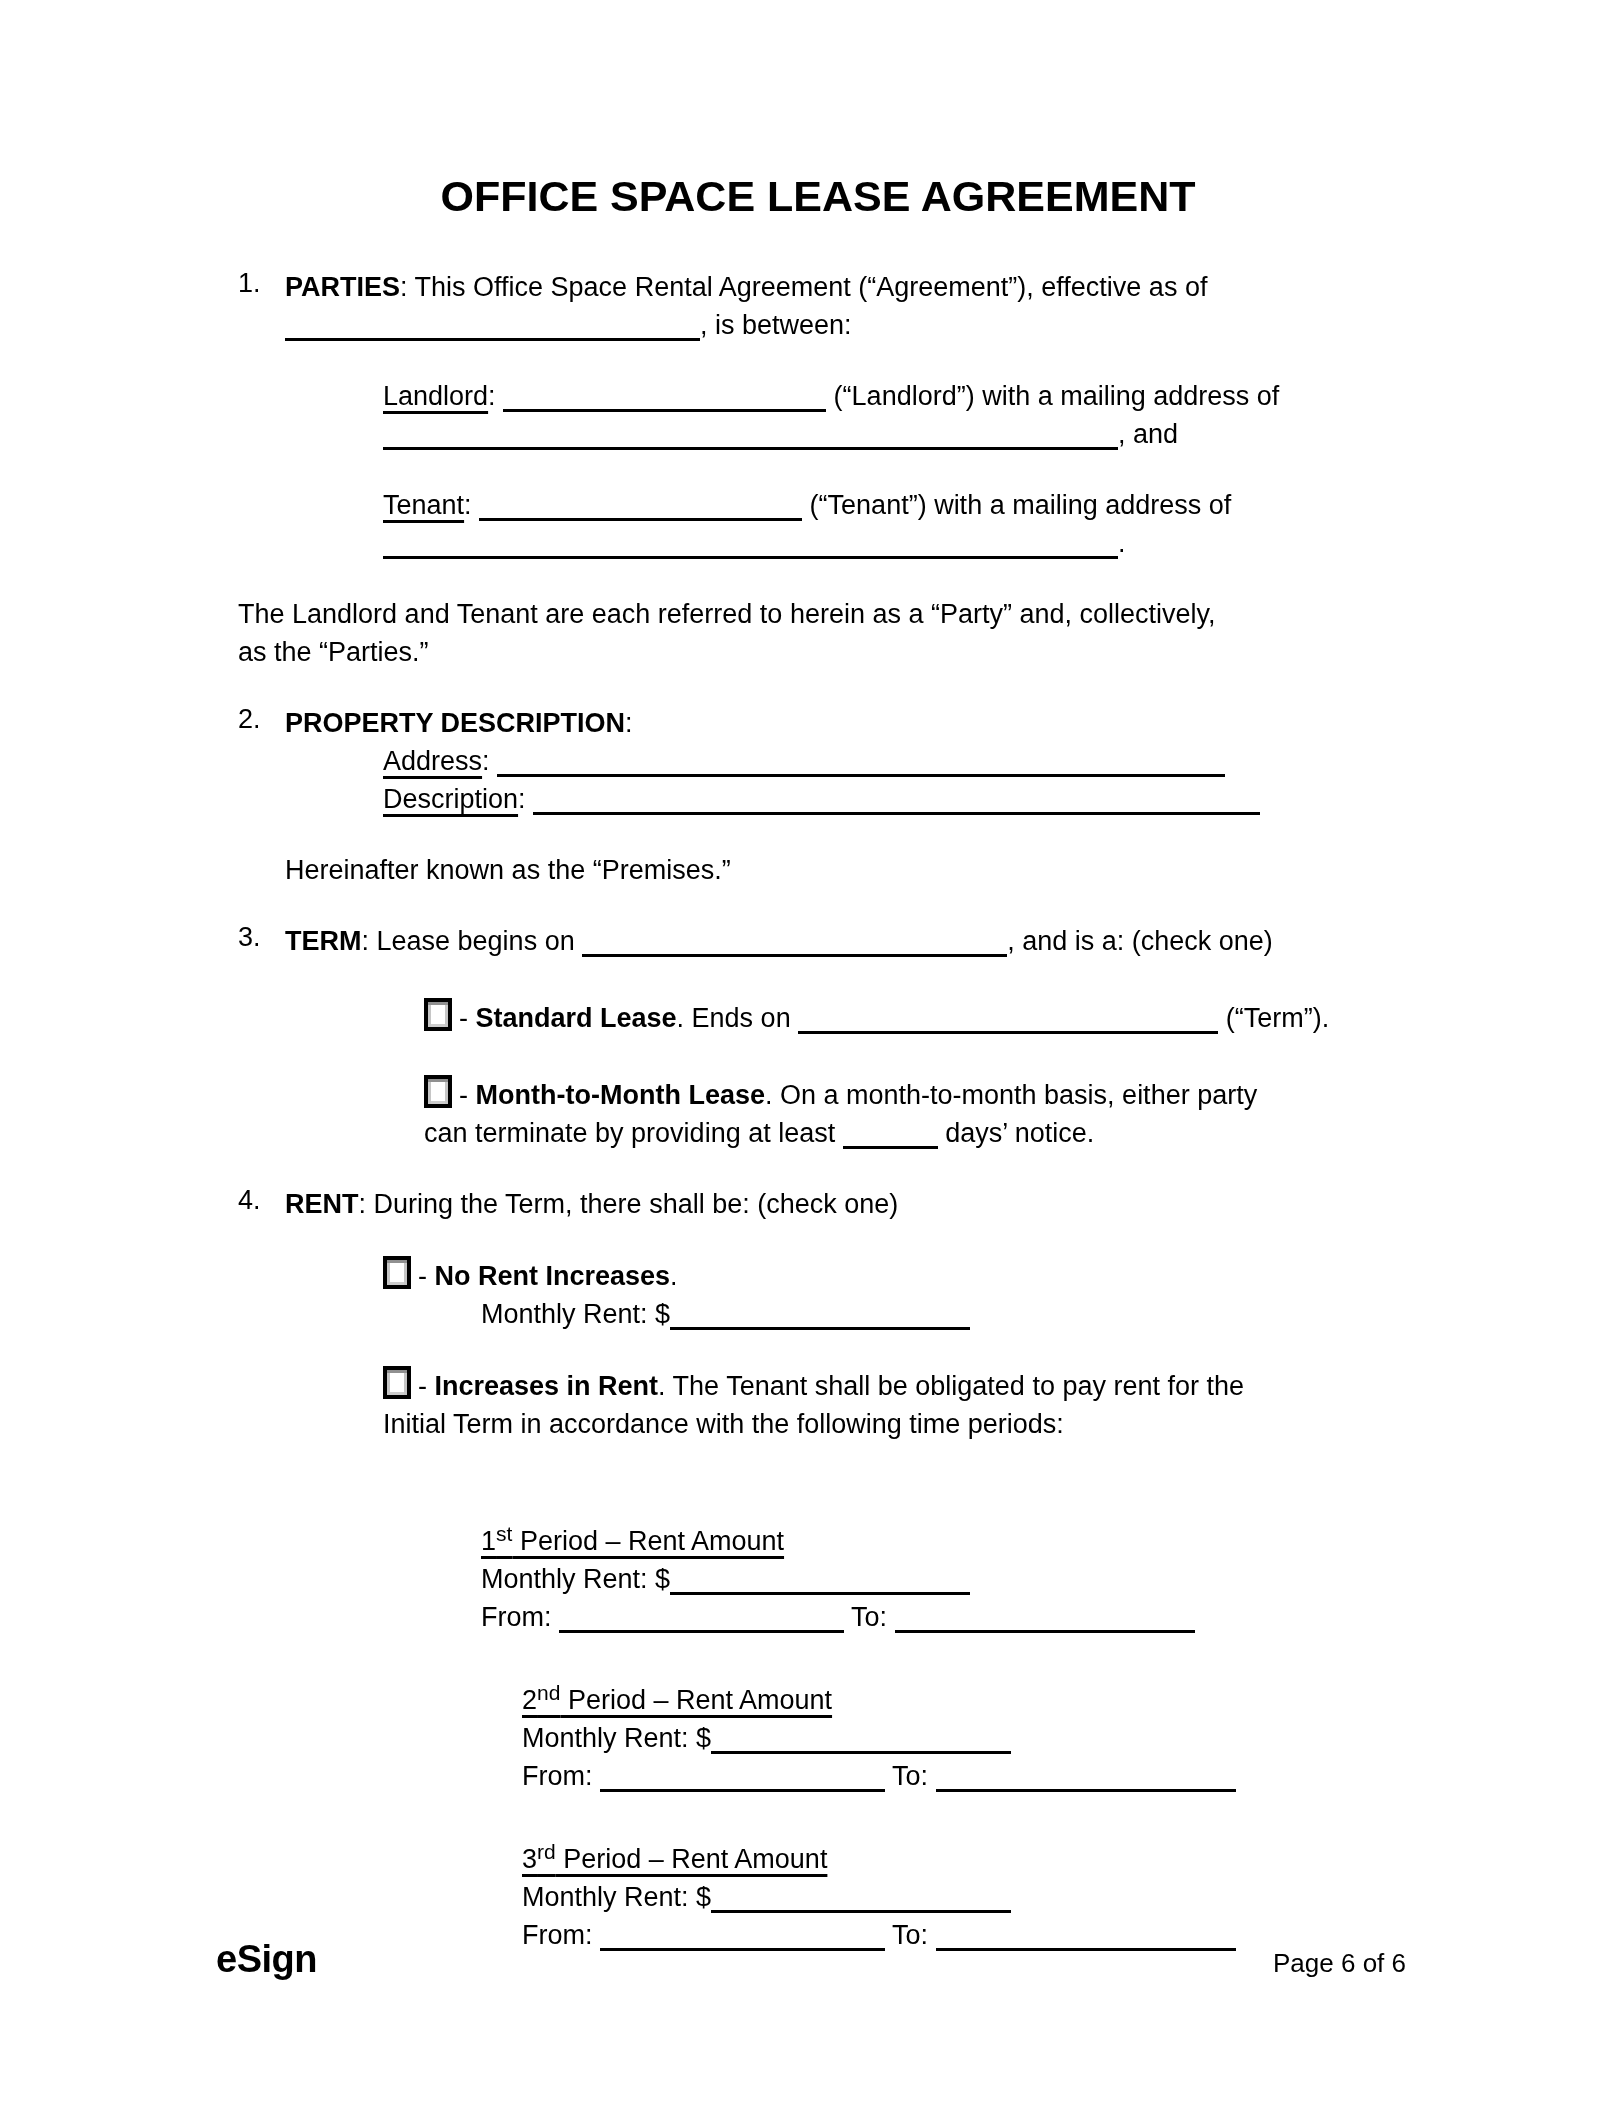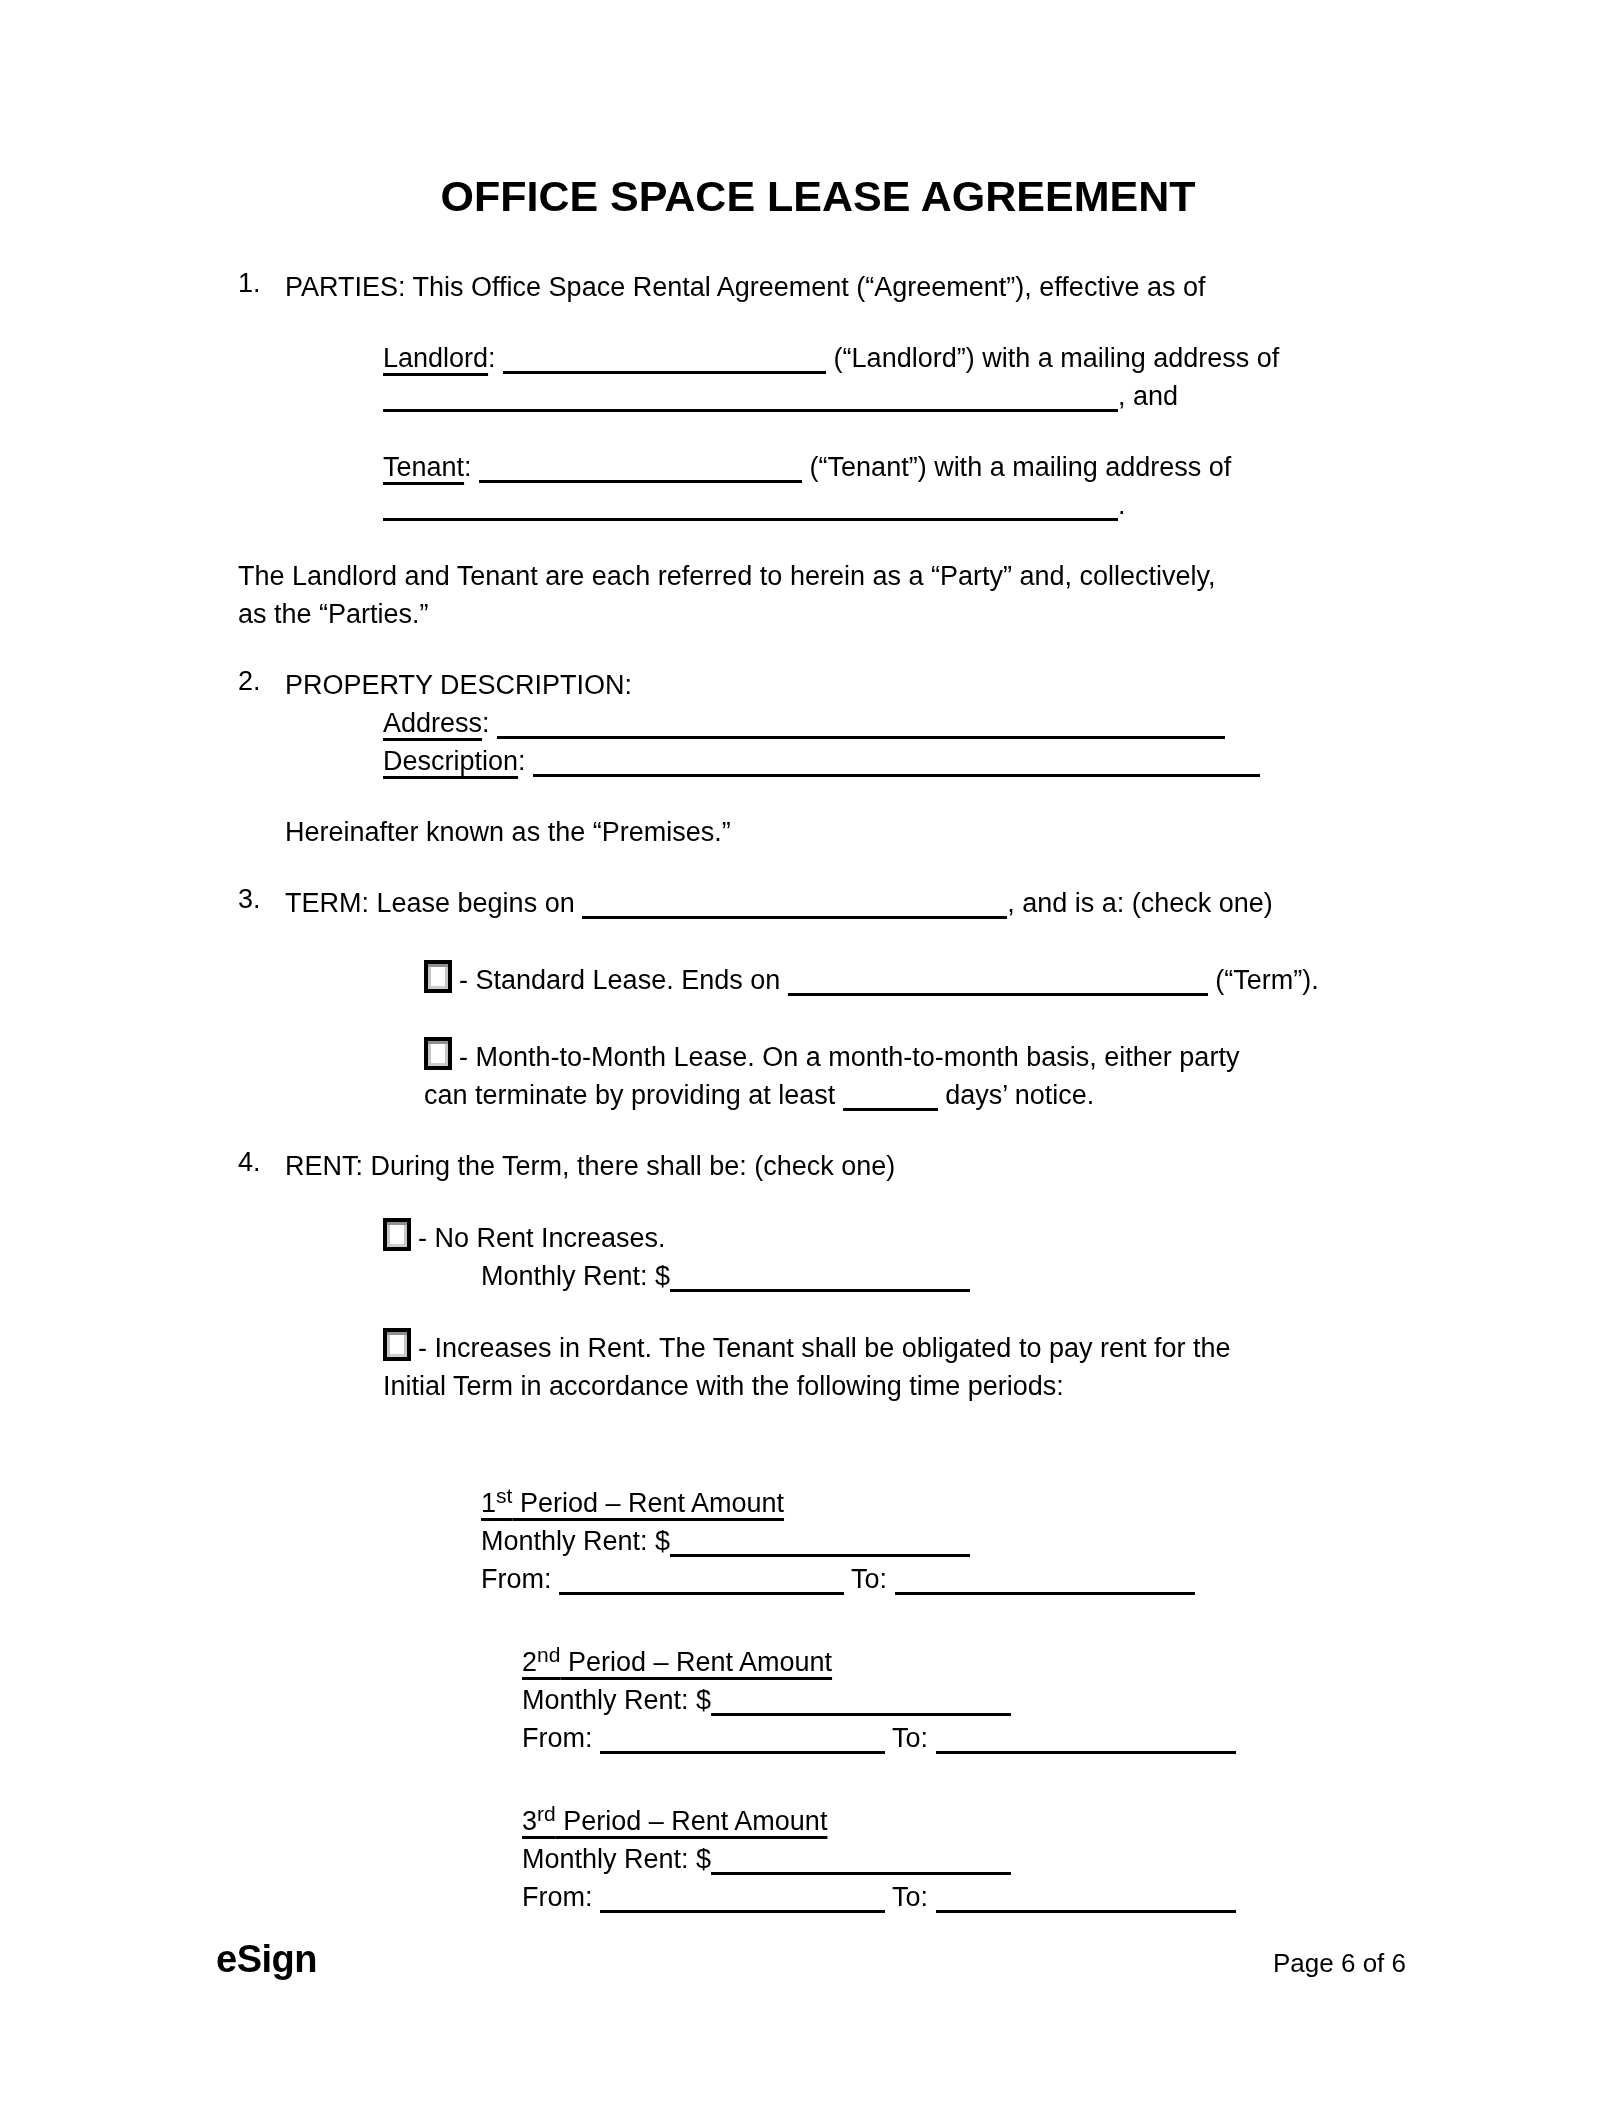--- a/index.html
+++ b/index.html
@@ -25,21 +25,21 @@
   .blocks > .block:first-child{margin-top:0;}
   .numbered{padding-left:47px;}
   .hang{padding-left:47px;}
   .num{position:absolute;left:0;top:0;}
   .ind1{margin-left:145px;}
   .ind2{margin-left:243px;}
   .gap38{margin-top:38px;padding-left:41px;}
   .gap72{margin-top:72px;}
   .tight{margin-top:0;}
   .line{line-height:38px;white-space:nowrap;}
-  .b{font-weight:normal;}
+  .b{font-weight:bold;}
   .u{
     text-decoration:underline;
     text-decoration-thickness:3px;
     text-underline-offset:6px;
     text-decoration-skip-ink:none;
   }
   .sup{font-size:21px;vertical-align:9px;}
   .blank{
     display:inline-block;
     height:28px;
@@ -68,20 +68,21 @@
 </head>
 <body>
 
 <div class="page">
   <div class="content">
     <h1 class="doc-title">OFFICE SPACE LEASE AGREEMENT</h1>
     <div class="blocks" id="doc-blocks">
         <div class="block numbered">
           <span class="num">1.</span>
           <div class="line"><span class="b">PARTIES</span><span>: This Office Space Rental Agreement (“Agreement”), effective as of</span></div>
+          <div class="line"><span class="blank" style="width: 415px;"></span><span>, is between:</span></div>
         </div>
         <div class="block ind1">
           <div class="line"><span class="u">Landlord</span><span>: </span><span class="blank" style="width: 323px;"></span><span> (“Landlord”) with a mailing address of</span></div>
           <div class="line"><span class="blank" style="width: 735px;"></span><span>, and</span></div>
         </div>
         <div class="block ind1">
           <div class="line"><span class="u">Tenant</span><span>: </span><span class="blank" style="width: 323px;"></span><span> (“Tenant”) with a mailing address of</span></div>
           <div class="line"><span class="blank" style="width: 735px;"></span><span>.</span></div>
         </div>
         <div class="block">

